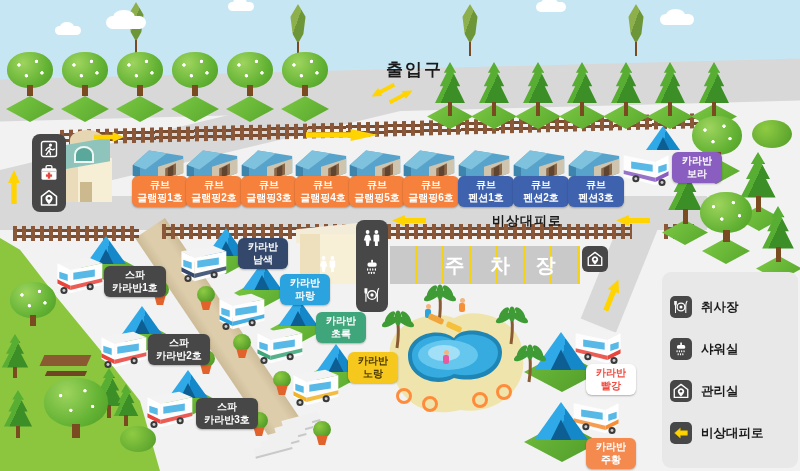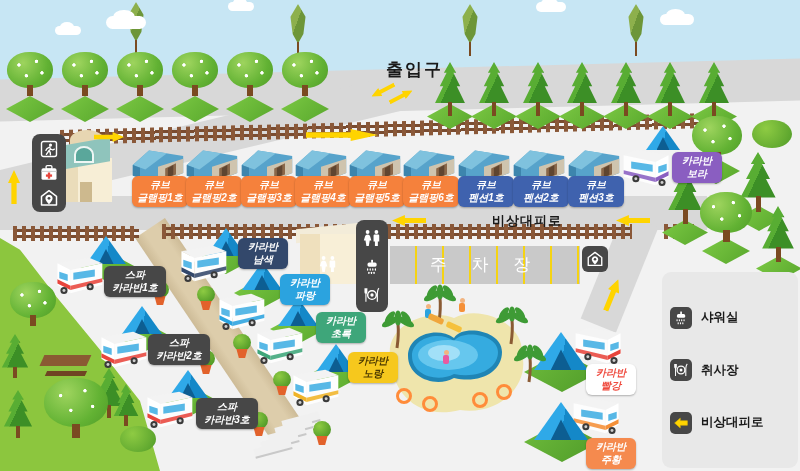--- a/index.html
+++ b/index.html
@@ -21,21 +21,21 @@
   .fence{height:15px;z-index:3;
      background:repeating-linear-gradient(90deg,#8a5838 0 4px,rgba(0,0,0,0) 4px 9px),
      linear-gradient(rgba(0,0,0,0) 3px,#7a4c30 3px 6px,rgba(0,0,0,0) 6px 9px,#7a4c30 9px 12px,rgba(0,0,0,0) 12px);}
   .fence-1{left:60px;top:130px;width:658px;transform:rotate(-1.5deg);transform-origin:left center;}
   .fence-2a{left:13px;top:226px;width:126px;}
   .fence-2b{left:162px;top:224px;width:470px;}
   .fence-2c{left:664px;top:224px;width:30px;}
   
   .parking{left:390px;top:246px;width:190px;height:38px;background:#c9c9c9;z-index:2;
      background-image:repeating-linear-gradient(90deg,rgba(0,0,0,0) 0 25px,#f5d312 25px 27px);}
-  .parking-text{width:100%;text-align:center;line-height:38px;color:#fff;font-weight:normal;font-size:17px;letter-spacing:10px;}
+  .parking-text{width:100%;text-align:center;line-height:38px;color:#fff;font-weight:bold;font-size:20px;letter-spacing:10px;padding-left:20px;}
   
   .office-roof-arch{left:70px;top:130px;width:34px;height:20px;background:#e7d6b2;border-radius:50% 50% 0 0;z-index:30;}
   .office-roof{left:56px;top:142px;width:54px;height:24px;background:#8fc4bc;transform:skewY(-10deg);z-index:31;}
   .office-arch-win{left:74px;top:146px;width:16px;height:13px;background:#5aa79b;border-radius:50% 50% 0 0;border:2px solid #eef6f4;z-index:32;}
   .office-wall{left:62px;top:158px;width:50px;height:44px;background:linear-gradient(90deg,#eadcba 32%,#f7eed6 32%);z-index:30;}
   .office-door{left:80px;top:182px;width:12px;height:20px;background:#cdb98e;z-index:33;}
   .wc-roof{left:296px;top:226px;width:64px;height:14px;background:#f3ecd9;transform:skewY(-6deg);z-index:30;}
   .wc-wall{left:300px;top:234px;width:56px;height:50px;background:linear-gradient(90deg,#efe0bd 35%,#f8efd7 35%);z-index:30;}
   .wc-figures{left:317px;top:254px;width:22px;height:22px;color:#8a7a55;z-index:33;}
   
@@ -43,21 +43,21 @@
   .panel-left{left:32px;top:134px;width:34px;height:78px;}
   .panel-mid{left:356px;top:220px;width:32px;height:92px;}
   .badge{left:582px;top:246px;width:26px;height:26px;background:#474747;border-radius:6px;display:flex;align-items:center;justify-content:center;z-index:870;}
   .ic{display:inline-block;color:#fff;}
   .ic svg{display:block;width:100%;height:100%;}
   .ic-22{width:22px;height:22px;} .ic-20{width:20px;height:20px;} .ic-18{width:18px;height:18px;}
   
   .yar{background:#ffd400;z-index:850;clip-path:polygon(0% 50%,38% 0%,38% 28%,100% 28%,100% 72%,38% 72%,38% 100%);}
   
   .mlabel{position:absolute;border-radius:6px;padding:3px 3px;text-align:center;font-weight:bold;font-size:10px;line-height:1.25;color:#fff;z-index:900;box-shadow:0 1px 2px rgba(0,0,0,.28);}
-  .mlabel span{display:block;font-style:italic;}
+  .mlabel span{display:block;}
   .maptext{position:absolute;color:#1a1a1a;font-weight:bold;z-index:900;}
   .t-entrance{left:386px;top:58px;font-size:17px;letter-spacing:2px;}
   .t-road{left:492px;top:212px;font-size:13px;letter-spacing:1px;}
   .t-pool{left:408px;top:424px;width:96px;background:#4f4f4f;color:#fff;border-radius:7px;font-size:11px;text-align:center;padding:4px 0;z-index:900;}
   
   .legend{left:662px;top:272px;width:136px;height:196px;background:#e8e8e8;border-radius:9px;z-index:950;
           display:flex;flex-direction:column;justify-content:space-evenly;padding:4px 8px;box-sizing:border-box;}
   .legend-row{display:flex;align-items:center;gap:9px;}
   .legend-ic{width:22px;height:22px;background:#474747;border-radius:5px;display:flex;align-items:center;justify-content:center;flex:0 0 auto;}
   .legend-label{font-size:12.5px;font-weight:bold;color:#1a1a1a;white-space:nowrap;}
@@ -302,47 +302,59 @@
     </div>
   <div class="mlabel" style="left: 586px; top: 438px; width: 44px; background: rgb(245, 138, 78); color: rgb(255, 255, 255);">
       <span>카라반</span>
       <span>주황</span>
     </div>
 
   <div class="abs legend">
     <div class="legend-row">
         <span class="legend-ic">
           <span class="ic ic-18">
+            <svg viewBox="0 0 24 24">
+              <circle cx="12" cy="12" r="5.2" fill="none" stroke="currentColor" stroke-width="1.7"></circle>
+              <circle cx="12" cy="12" r="2" fill="currentColor"></circle>
+              <path d="M3.6 4v4.6M5.8 4v4.6M4.7 4v16M3.6 8.6c0 .9.5 1.4 1.1 1.4.6 0 1.1-.5 1.1-1.4" fill="none" stroke="currentColor" stroke-width="1.3"></path>
+              <path d="M20.4 4c-1.6 1.2-2 5-2 8v8" fill="none" stroke="currentColor" stroke-width="1.4"></path>
+            </svg>
+          </span>
+        </span>
+        <span class="legend-label">취사장</span>
+      </div>
+    <div class="legend-row">
+        <span class="legend-ic">
+          <span class="ic ic-18">
             <svg viewBox="0 0 24 24" fill="currentColor">
               <rect x="11" y="3.4" width="2.2" height="3.6"></rect>
               <rect x="6.6" y="6.6" width="11" height="5" rx="2"></rect>
               <rect x="6" y="13.6" width="1.5" height="2.8" rx=".7"></rect>
               <rect x="9.1" y="13.6" width="1.5" height="2.8" rx=".7"></rect>
               <rect x="12.2" y="13.6" width="1.5" height="2.8" rx=".7"></rect>
               <rect x="15.3" y="13.6" width="1.5" height="2.8" rx=".7"></rect>
               <rect x="7.5" y="17.6" width="1.5" height="2.8" rx=".7"></rect>
               <rect x="10.6" y="17.6" width="1.5" height="2.8" rx=".7"></rect>
               <rect x="13.7" y="17.6" width="1.5" height="2.8" rx=".7"></rect>
             </svg>
           </span>
         </span>
         <span class="legend-label">샤워실</span>
       </div>
     <div class="legend-row">
         <span class="legend-ic">
           <span class="ic ic-18">
             <svg viewBox="0 0 24 24">
-              <circle cx="12" cy="12" r="5.2" fill="none" stroke="currentColor" stroke-width="1.7"></circle>
-              <circle cx="12" cy="12" r="2" fill="currentColor"></circle>
-              <path d="M3.6 4v4.6M5.8 4v4.6M4.7 4v16M3.6 8.6c0 .9.5 1.4 1.1 1.4.6 0 1.1-.5 1.1-1.4" fill="none" stroke="currentColor" stroke-width="1.3"></path>
-              <path d="M20.4 4c-1.6 1.2-2 5-2 8v8" fill="none" stroke="currentColor" stroke-width="1.4"></path>
+              <path d="M12 3.2L21 10v10.5H3V10Z" fill="none" stroke="currentColor" stroke-width="1.8" stroke-linejoin="round"></path>
+              <path d="M12 8.2c2.5 0 4.3 1.8 4.3 4.2 0 3-4.3 7.2-4.3 7.2s-4.3-4.2-4.3-7.2c0-2.4 1.8-4.2 4.3-4.2Z" fill="currentColor"></path>
+              <circle cx="12" cy="12.4" r="1.7" fill="#474747"></circle>
             </svg>
           </span>
         </span>
-        <span class="legend-label">취사장</span>
+        <span class="legend-label">관리실</span>
       </div>
     <div class="legend-row">
         <span class="legend-ic">
           <span class="ic ic-18">
             <svg viewBox="0 0 24 24">
               <path d="M3.5 12L11 5.5V9h9.5v6H11v3.5Z" fill="#ffd400" stroke="#e0ba00" stroke-width=".8"></path>
             </svg>
           </span>
         </span>
         <span class="legend-label">비상대피로</span>

